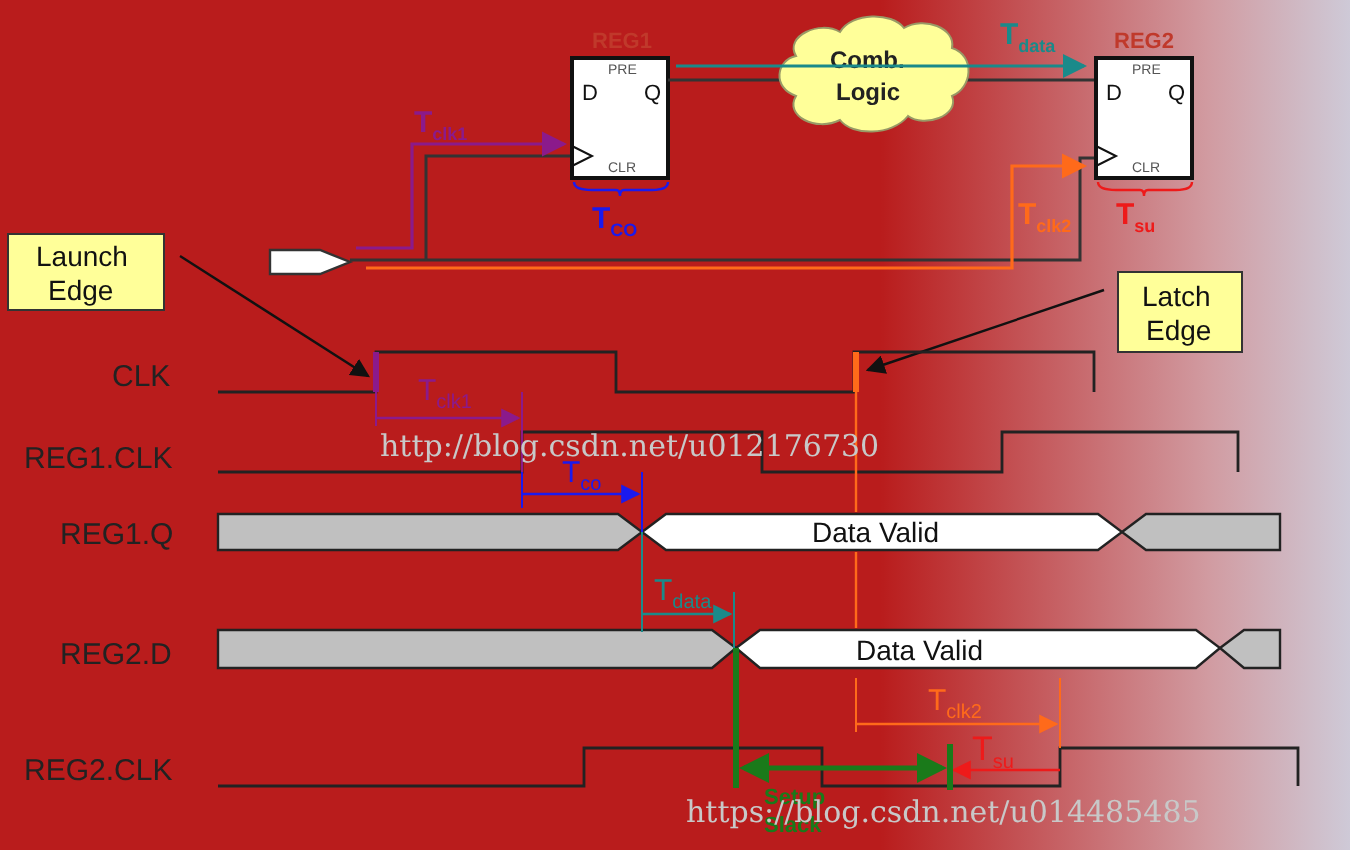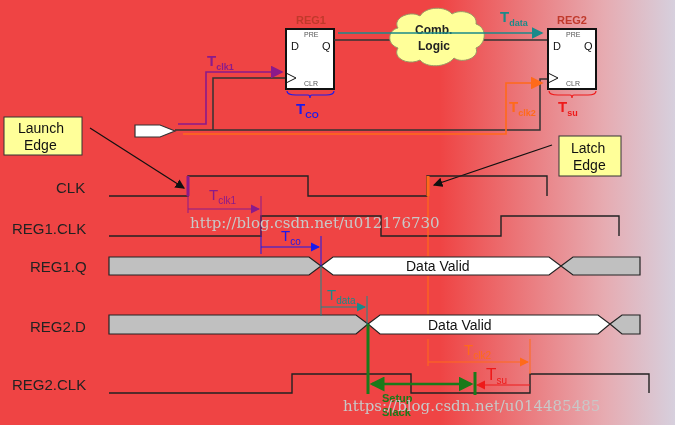--- a/index.html
+++ b/index.html
@@ -1,16 +1,16 @@
 <!DOCTYPE html>
 <html><head>
 <meta charset="utf-8">
 <style>
   html, body { margin: 0; padding: 0; background: #ffffff; }
-  #root { position: relative; width: 675px; height: 425px; overflow: hidden; background: #ef4444; }
+  #root { position: relative; width: 675px; height: 425px; overflow: hidden; background: #b91c1c; }
   #bgglow { position: absolute; left: 440px; top: 0; width: 235px; height: 425px;
     background: linear-gradient(90deg, rgba(255,255,255,0) 0%, rgba(225,240,250,0.6) 70%, rgba(210,232,248,0.85) 100%); }
   svg { position: absolute; left: 0; top: 0; }
   .sig-label { font-family: "Liberation Sans", sans-serif; font-size: 15px; fill: #222; }
   .reg-title { font-family: "Liberation Sans", sans-serif; font-size: 11px; font-weight: bold; fill: #c0392b; }
   .pin { font-family: "Liberation Sans", sans-serif; font-size: 11px; fill: #111; }
   .pin-small { font-family: "Liberation Sans", sans-serif; font-size: 7px; fill: #555; }
   .cloud-text { font-family: "Liberation Sans", sans-serif; font-size: 12px; font-weight: bold; fill: #222; }
   .tbig { font-family: "Liberation Sans", sans-serif; font-size: 15px; }
   .tsub { font-family: "Liberation Sans", sans-serif; font-size: 10px; }

